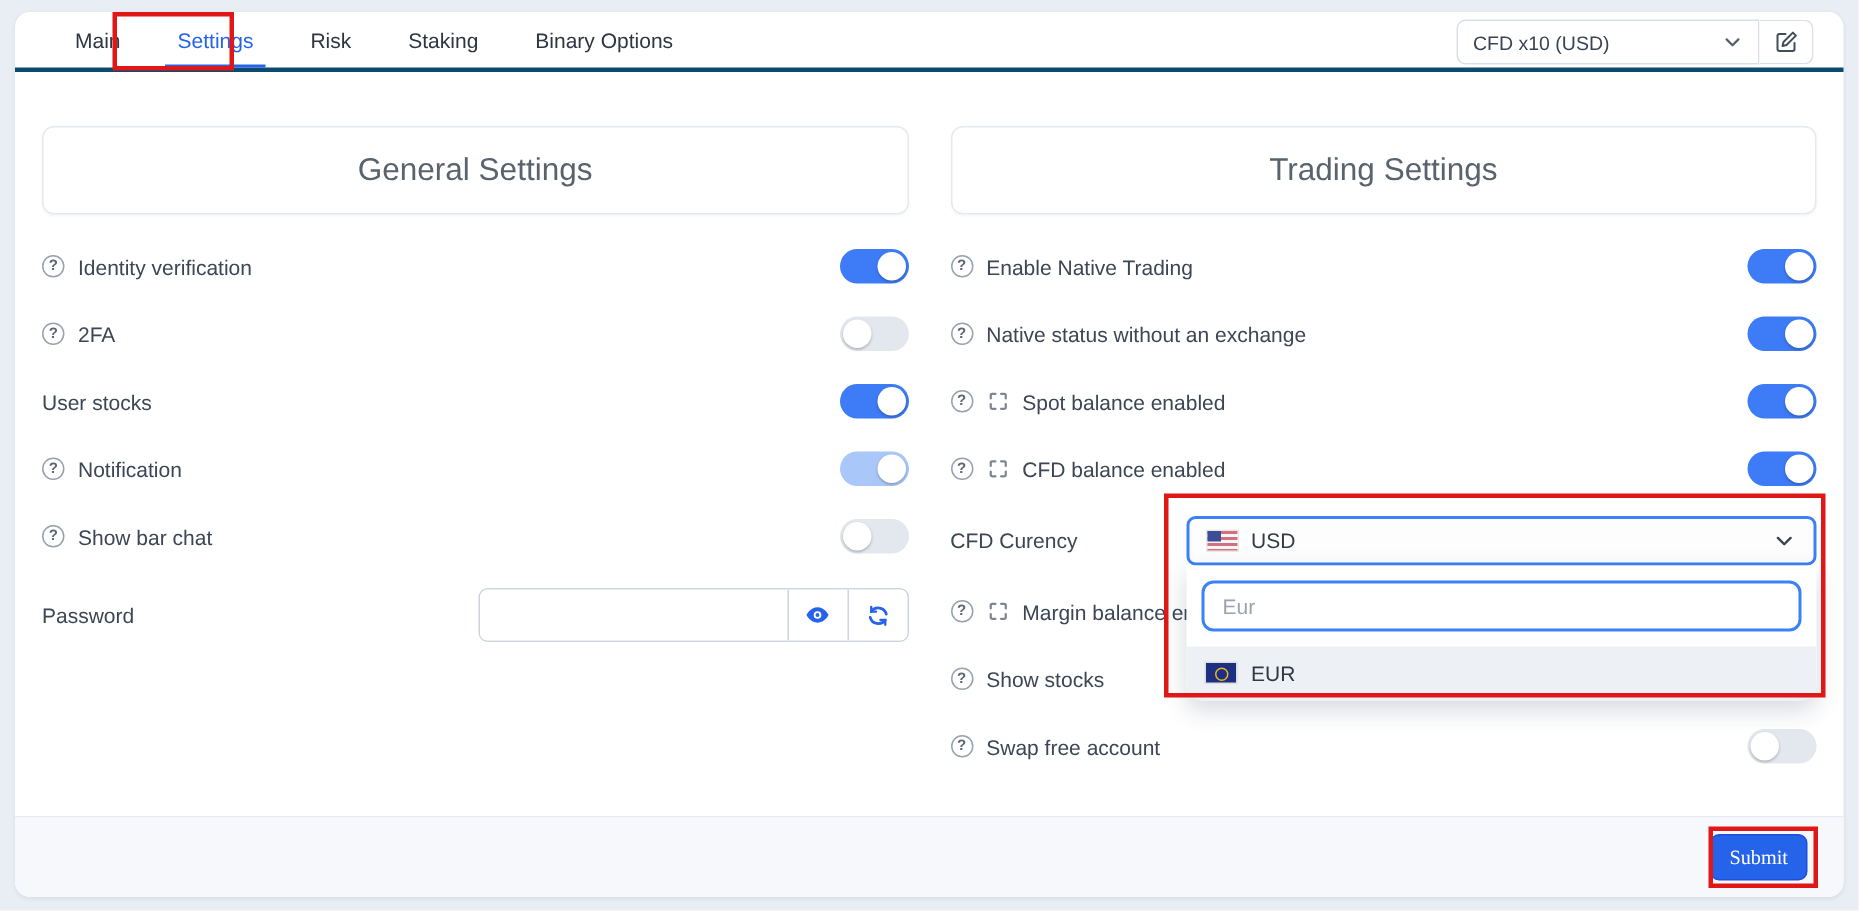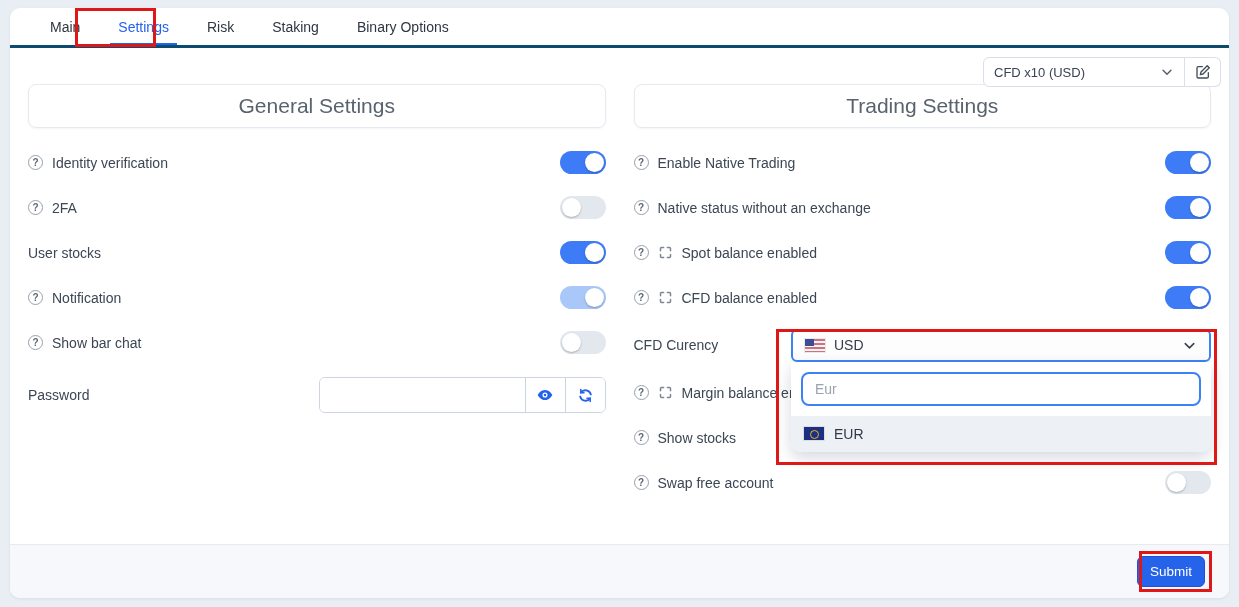--- a/index.html
+++ b/index.html
@@ -13,33 +13,33 @@
           display:flex; flex-direction:column; }
 
   
   .tabbar { height:40px; border-bottom:3px solid #0c4a6e; display:flex; align-items:stretch;
             padding-left:28px; position:relative; flex:0 0 auto; }
   .tab { display:flex; align-items:center; padding:0 12px; margin-right:14px; font-size:14px;
          color:#2f3642; cursor:pointer; position:relative; }
   .tab.active { color:#2563eb; }
   .tab.active::after { content:""; position:absolute; left:4px; right:4px; bottom:0; height:2px; background:#2563eb; }
 
-  .top-right { position:absolute; right:8px; top:5px; display:flex;margin-top:44px; }
+  .top-right { position:absolute; right:20px; top:5px; display:flex; }
   .acct-select { height:30px; width:202px; border:1px solid #d9dfe8; border-radius:6px 0 0 6px;
                  display:flex; align-items:center; padding:0 10px; font-size:13px; color:#3a4354;
                  background:#fff; cursor:pointer; }
   .acct-select .chev { margin-left:auto; }
   .acct-edit { height:30px; width:36px; border:1px solid #d9dfe8; border-left:none; border-radius:0 6px 6px 0;
                display:flex; align-items:center; justify-content:center; background:#fff; cursor:pointer; }
 
   
   .content { flex:1 1 auto; display:flex; gap:28px; padding:36px 18px 0 18px; }
   .col { flex:1 1 0; min-width:0; }
 
-  .panel-head { border:1px solid #e5e9f0; border-radius:8px; height:44px; display:flex;
+  .panel-head { border:1px solid #e5e9f0; border-radius:8px; height:59px; display:flex;
                 align-items:center; justify-content:center; font-size:21px; color:#59636e;
                 box-shadow:0 1px 2px rgba(40,60,90,.05); margin-bottom:12px; }
 
   .row { display:flex; align-items:center; height:45px; }
   .row-left { display:flex; align-items:center; gap:9px; min-width:0; }
   .row-label { font-size:14px; color:#3c4654; white-space:nowrap; }
 
   .help { width:15px; height:15px; border:1.3px solid #98a1ad; border-radius:50%; flex:0 0 auto;
           display:inline-flex; align-items:center; justify-content:center; color:#5f6773;
           font-size:10px; font-weight:bold; cursor:pointer; }
@@ -88,21 +88,21 @@
   .flag-eu { background:#1c2f80; }
   .flag-eu::before { content:""; position:absolute; left:50%; top:50%; width:7px; height:7px;
                      margin:-4px 0 0 -4px; border:1.4px solid #e8b51e; border-radius:50%; }
 
   
   .footer { flex:0 0 auto; height:54px; border-top:1px solid #e7ebf1; background:#f6f8fb;
             border-radius:0 0 10px 10px; display:flex; align-items:center; justify-content:flex-end;
             padding-right:24px; }
   .submit-btn { height:31px; min-width:62px; padding:0 12px; background:#2563eb; color:#fff;
                 border:1px solid #1d4fd8; border-radius:6px; font-size:13.5px; cursor:pointer;
-                font-family:Liberation Sans, sans-serif; }
+                font-family:Liberation Serif, serif; }
 
   
   .red-box { position:absolute; border:3px solid #e01717; z-index:20; pointer-events:none; }
   .rb-settings { left:75px; top:8px; width:81px; height:39px; }
   .rb-dropdown { left:776px; top:329px; width:441px; height:136px; }
   .rb-submit { left:1139px; top:551px; width:73px; height:41px; }
 
   svg { display:block; }
 </style>
 </head>

